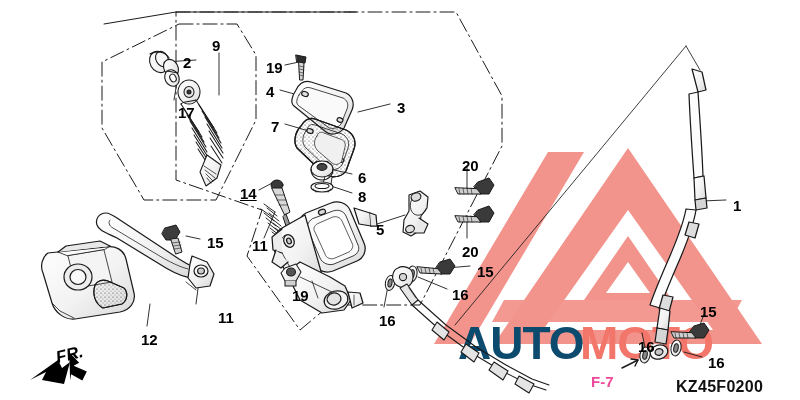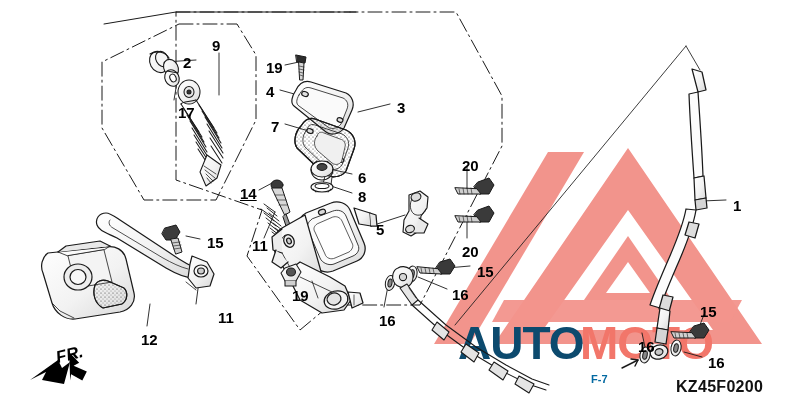--- a/index.html
+++ b/index.html
@@ -8,21 +8,21 @@
   #stage{position:relative;width:800px;height:400px;background:#fff;}
   #stage svg{position:absolute;left:0;top:0;}
   .lbl{position:absolute;font-family:"Liberation Sans",sans-serif;
        font-size:15px;font-weight:700;color:#000;line-height:1;
        white-space:nowrap;}
   .code{position:absolute;font-family:Liberation Sans, sans-serif;
         font-size:16px;font-weight:700;color:#111;letter-spacing:.3px;}
   .fr{position:absolute;font-family:"Liberation Sans",sans-serif;
       font-size:17px;font-weight:900;font-style:italic;color:#000;}
   .f7{position:absolute;font-family:"Liberation Sans",sans-serif;
-      font-size:11px;font-weight:900;color:#0369a1;}
+      font-size:15px;font-weight:900;color:#ec4899;}
   .wm-text{position:absolute;font-family:"Liberation Sans",sans-serif;
       font-weight:700;font-size:46px;letter-spacing:-1px;
       white-space:nowrap;user-select:none;}
 </style>
 </head>
 <body>
 
 <div id="stage">
 
   <svg width="800" height="400" viewBox="0 0 800 400" style="z-index:1">

